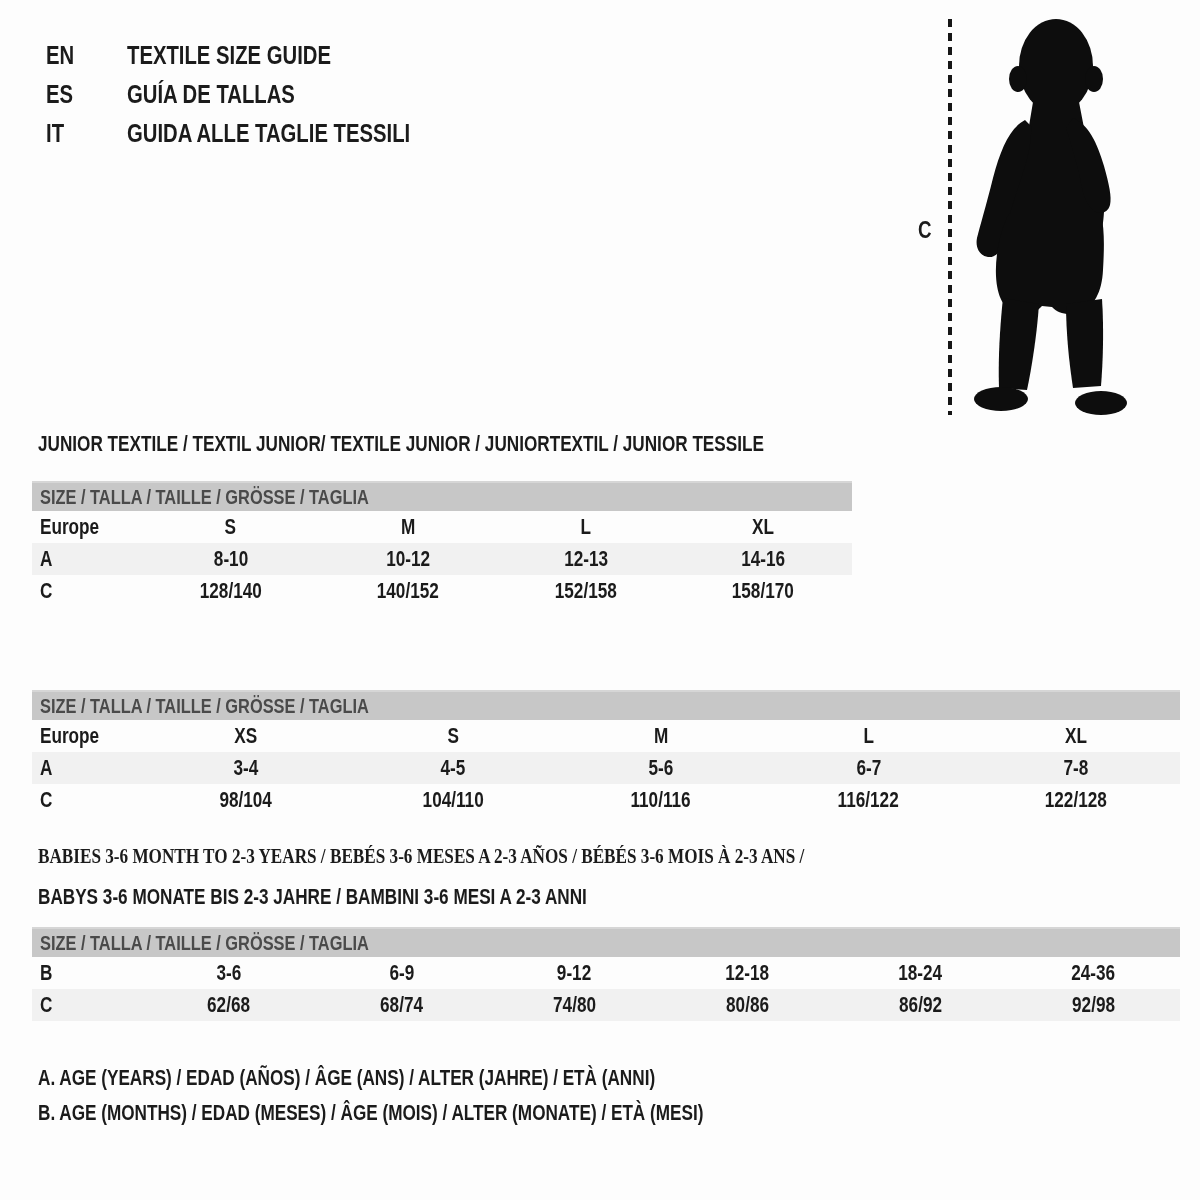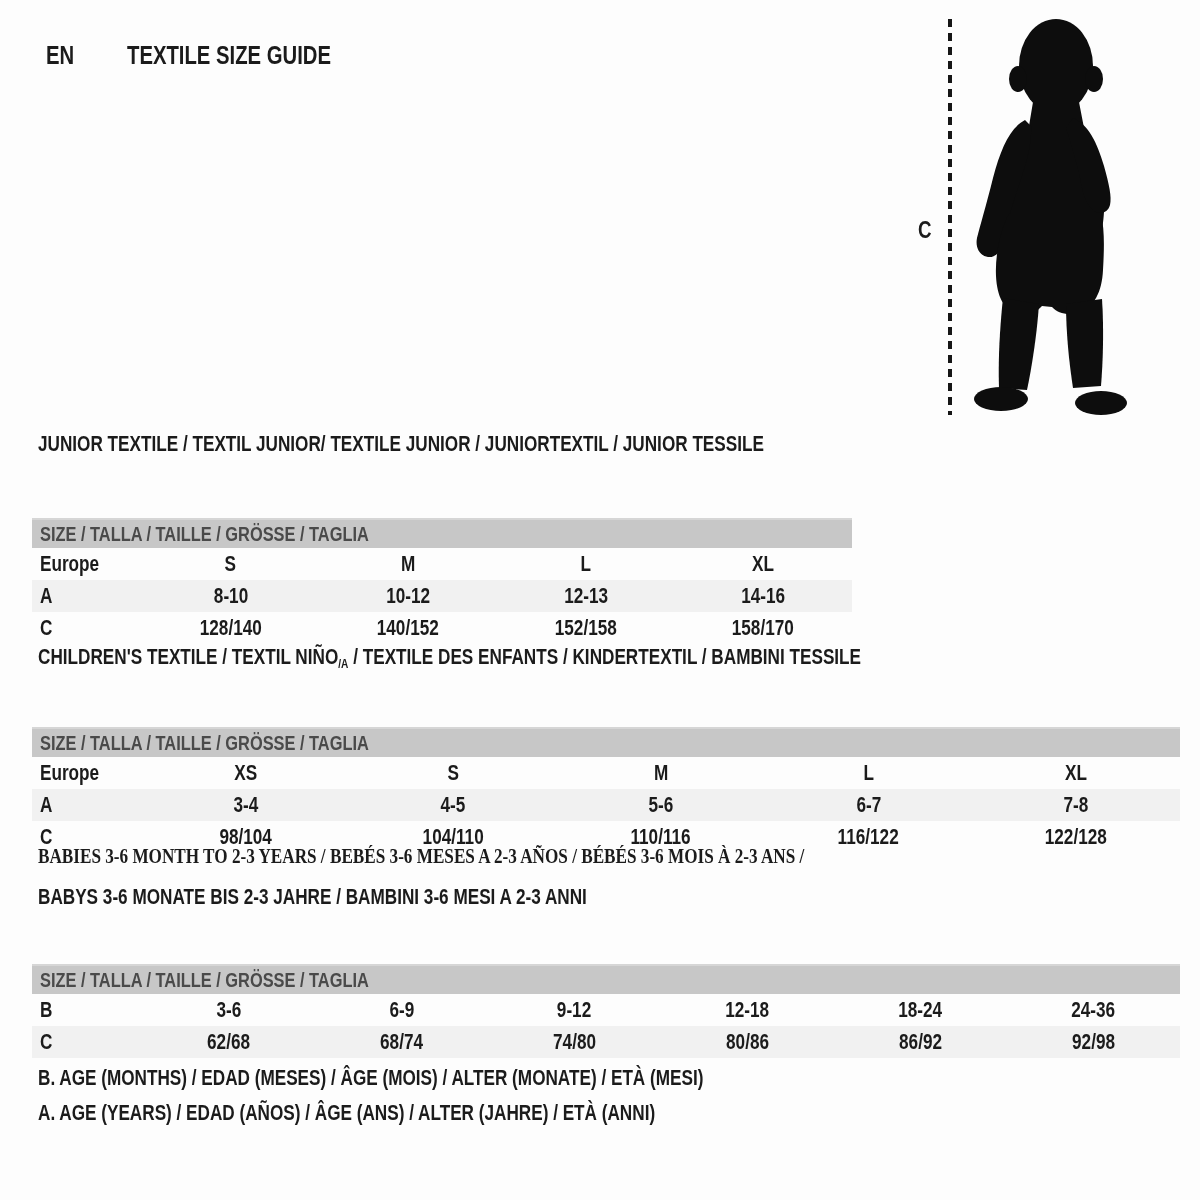--- a/index.html
+++ b/index.html
@@ -33,40 +33,47 @@
   .sec-title { position:absolute; left:38px; font-size:22px; line-height:24px; }
   .tsub { font-size:13px; vertical-align:-4px; }
 
   
   .size-table { position:absolute; }
   .size-bar {
     height:30px; background:#c7c7c7; color:#4a4a4a;
     display:flex; align-items:center; padding-left:8px;
     font-size:21px; box-sizing:border-box;
     border-top:2px solid #d6d6d6;
-    margin-top:37px;
   }
   .trow { display:flex; height:32px; align-items:center; font-size:22px;text-decoration:underline; }
   .trow.shaded { background:#f1f1f1; }
   .tlabel { flex:0 0 110px; width:110px; padding-left:8px; box-sizing:border-box; }
   .tcell { flex:1; text-align:center; }
 
   
   .legend { position:absolute; left:38px; top:1060px; }
   .legend-row { height:35px; display:flex; align-items:center; font-size:22px; }
 </style>
 </head>
 <body>
 
 <div class="page">
 
   <div class="lang-list">
     <div class="lang-row">
       <span class="lang-code"><span class="cond">EN</span></span>
       <span class="cond">TEXTILE SIZE GUIDE</span>
+    </div>
+    <div class="lang-row">
+      <span class="lang-code"><span class="cond">ES</span></span>
+      <span class="cond">GUÍA DE TALLAS</span>
+    </div>
+    <div class="lang-row">
+      <span class="lang-code"><span class="cond">IT</span></span>
+      <span class="cond">GUIDA ALLE TAGLIE TESSILI</span>
     </div>
   </div>
 
   <span class="c-label cond">C</span>
 
   <svg class="dash-line" width="8" height="400">
     <line x1="4" y1="2" x2="4" y2="398" stroke="#161616" stroke-width="4" stroke-dasharray="8 6"></line>
   </svg>
 
   <svg class="baby-svg" width="172" height="402" viewBox="0 0 172 402">
@@ -118,25 +125,20 @@
     </div>
     <div class="trow">
       <div class="tlabel"><span class="cond">C</span></div>
       <div class="tcell"><span class="cond ctr">128/140</span></div>
       <div class="tcell"><span class="cond ctr">140/152</span></div>
       <div class="tcell"><span class="cond ctr">152/158</span></div>
       <div class="tcell"><span class="cond ctr">158/170</span></div>
     </div>
   </div>
 
-  <div class="sec-title" style="top:645px;">
-    <span class="cond">
-      <span>CHILDREN'S TEXTILE / TEXTIL NIÑO</span><span class="tsub">/A</span><span> / TEXTILE DES ENFANTS / KINDERTEXTIL / BAMBINI TESSILE</span>
-    </span>
-  </div>
   <div class="size-table" style="left:32px; top:690px; width:1148px;">
     <div class="size-bar">
       <span class="cond">SIZE / TALLA / TAILLE / GRÖSSE / TAGLIA</span>
     </div>
     <div class="trow">
       <div class="tlabel"><span class="cond">Europe</span></div>
       <div class="tcell"><span class="cond ctr">XS</span></div>
       <div class="tcell"><span class="cond ctr">S</span></div>
       <div class="tcell"><span class="cond ctr">M</span></div>
       <div class="tcell"><span class="cond ctr">L</span></div>
@@ -185,20 +187,20 @@
       <div class="tcell"><span class="cond ctr">68/74</span></div>
       <div class="tcell"><span class="cond ctr">74/80</span></div>
       <div class="tcell"><span class="cond ctr">80/86</span></div>
       <div class="tcell"><span class="cond ctr">86/92</span></div>
       <div class="tcell"><span class="cond ctr">92/98</span></div>
     </div>
   </div>
 
   <div class="legend">
     <div class="legend-row">
+      <span class="cond">A. AGE (YEARS) / EDAD (AÑOS) / ÂGE (ANS) / ALTER (JAHRE) / ETÀ (ANNI)</span>
+    </div>
+    <div class="legend-row">
       <span class="cond">B. AGE (MONTHS) / EDAD (MESES) / ÂGE (MOIS) / ALTER (MONATE) / ETÀ (MESI)</span>
     </div>
-    <div class="legend-row">
-      <span class="cond">A. AGE (YEARS) / EDAD (AÑOS) / ÂGE (ANS) / ALTER (JAHRE) / ETÀ (ANNI)</span>
-    </div>
   </div>
 
 </div>
 
 </body></html>

